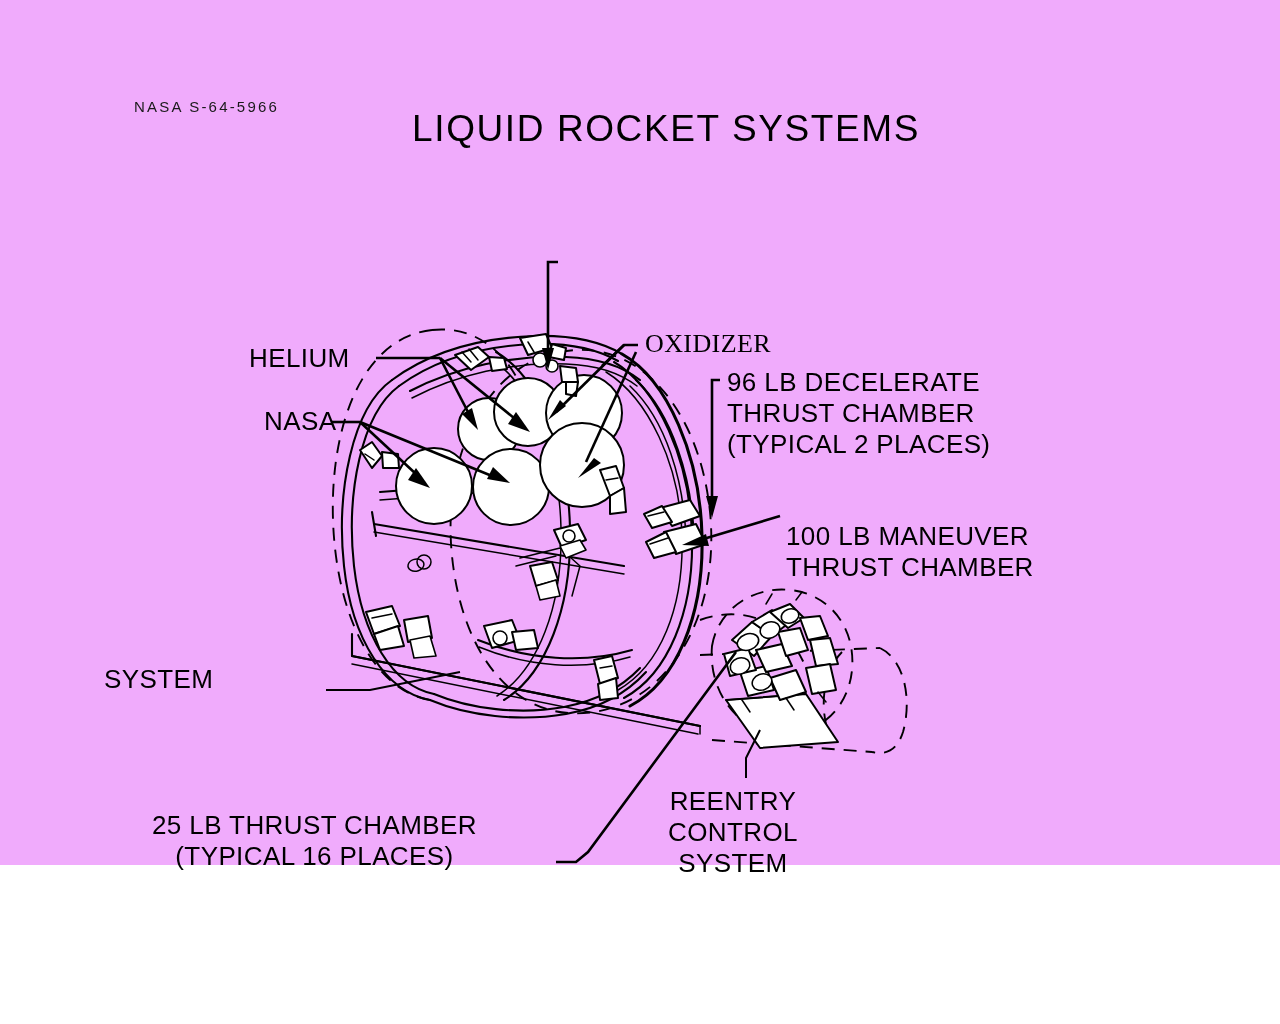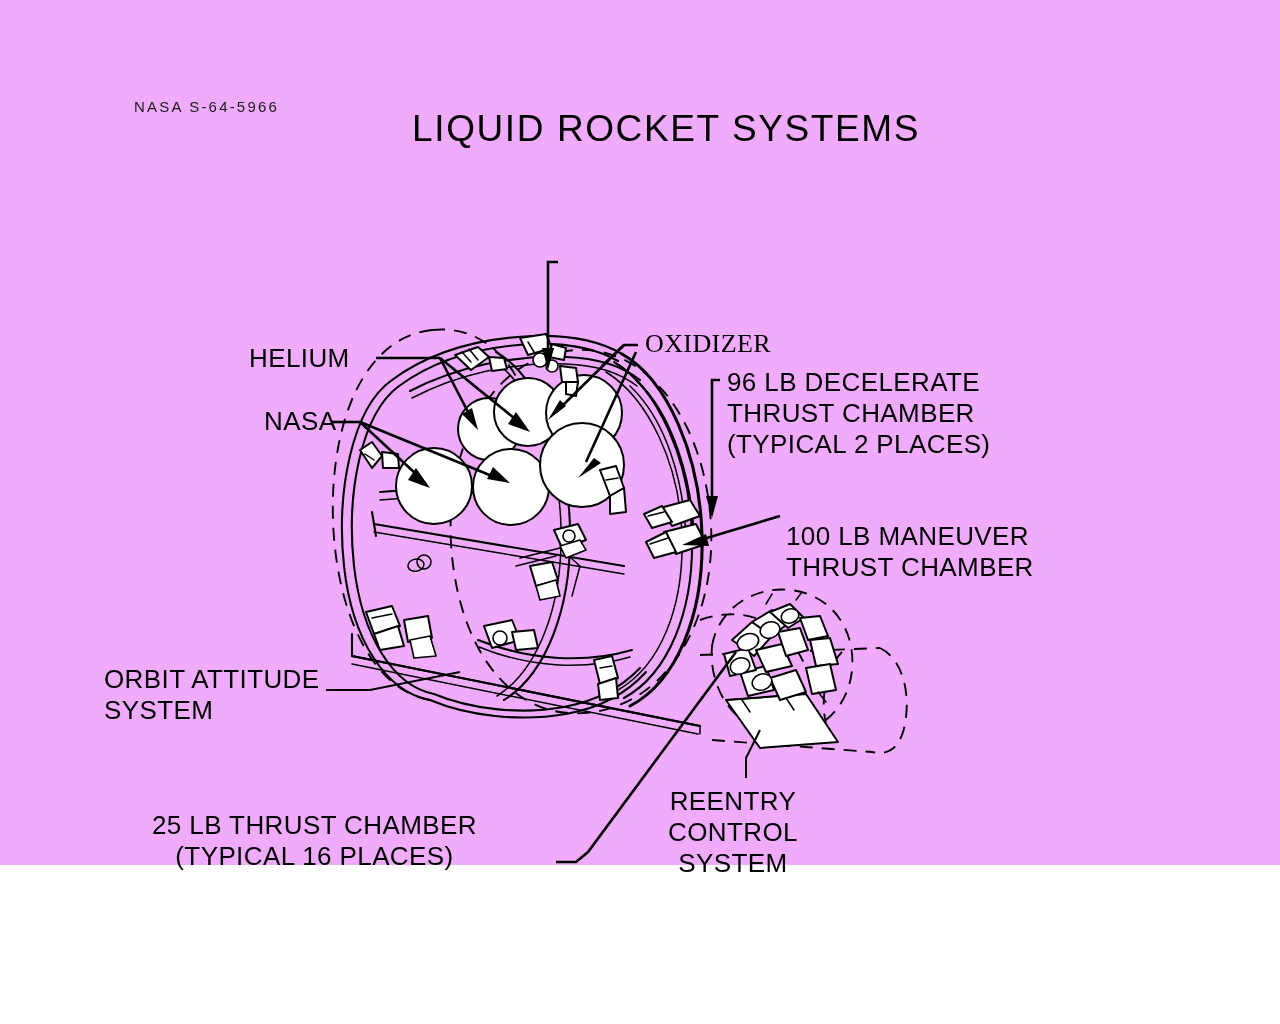--- a/index.html
+++ b/index.html
@@ -356,21 +356,20 @@
 
   <div class="lbl" id="lbl-helium">
     <div>HELIUM</div>
   </div>
 
   <div class="lbl" id="lbl-fuel">
     <div>NASA</div>
   </div>
 
   <div class="lbl" id="lbl-oams">
-    <div>ORBIT ATTITUDE</div>
     <div>SYSTEM</div>
   </div>
 
   <div class="lbl center" id="lbl-thrust25">
     <div>25 LB THRUST CHAMBER</div>
     <div>(TYPICAL 16 PLACES)</div>
   </div>
 
   <div class="lbl center" id="lbl-rcs">
     <div>REENTRY</div>

